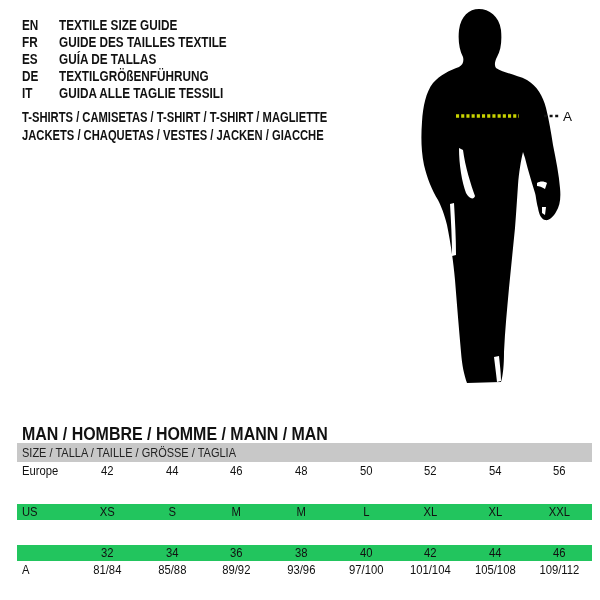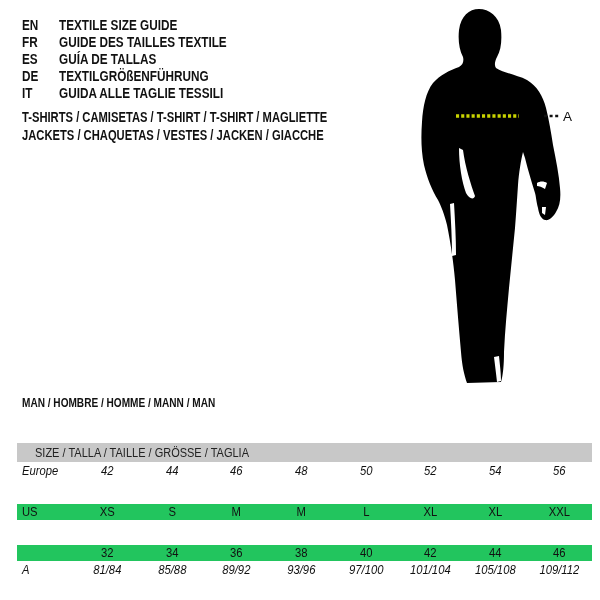--- a/index.html
+++ b/index.html
@@ -18,27 +18,27 @@
 
   
   .garments { position:absolute; left:22px; top:109px; }
   .garments div { height:18px; display:flex; align-items:flex-start; font-size:14px; }
 
   
   .figure { position:absolute; left:0; top:0; }
   .figure text { font-family:"Liberation Sans","DejaVu Sans",sans-serif; }
 
   
-  .section-title { position:absolute; left:22px; top:396px; font-size:12px; }
+  .section-title { position:absolute; left:22px; top:423px; font-size:19px; }
 
   
   .size-table { position:absolute; left:17px; top:443px; width:575px; font-size:12.5px; }
-  .thead { height:19px; background:#c8c8c8; display:flex; align-items:center; padding-left:18px; color:#222; }
+  .thead { height:19px; background:#c8c8c8; display:flex; align-items:center; padding-left:5px; color:#222; }
   .trow { display:grid; grid-template-columns:58px repeat(8,1fr); align-items:center; height:16px; }
-  .trow.h17 { height:17px;font-style:italic; }
+  .trow.h17 { height:17px; }
   .trow.alt { background:#22c55e;margin-top:25px; }
   .tlabel { padding-left:5px; }
   .tlabel span { display:inline-block; transform:scaleX(0.9); transform-origin:0 50%; white-space:nowrap; }
   .tcell { text-align:center; transform:scaleX(0.9); white-space:nowrap; }
 
   
   .footnote { position:absolute; left:22px; top:547px; font-size:13px; }
 </style>
 </head>
 <body>

